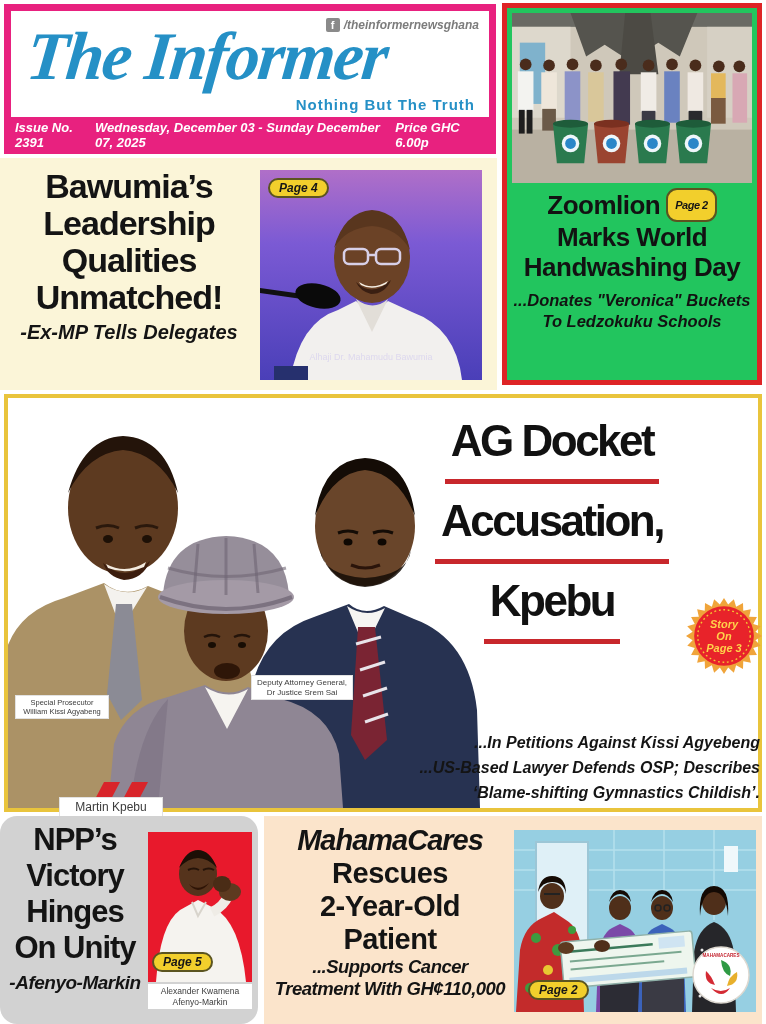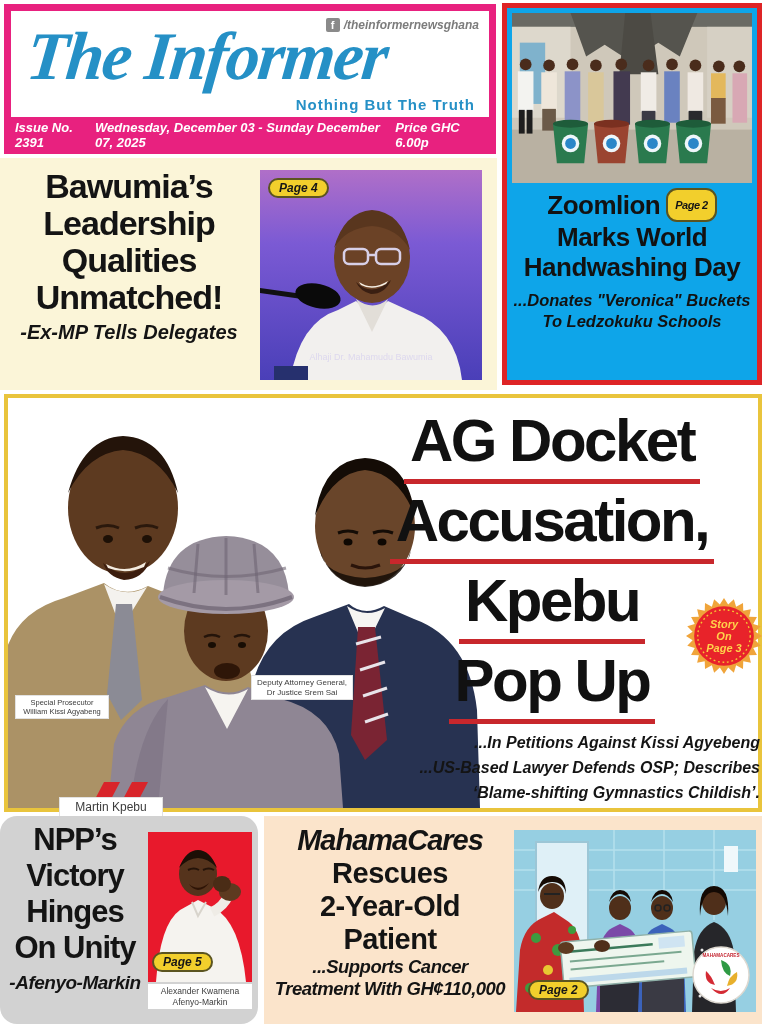--- a/index.html
+++ b/index.html
@@ -11,21 +11,21 @@
   
   .masthead { left:4px; top:4px; width:492px; height:150px; background:#e8217f; }
   .mh-white { position:absolute; left:7px; top:7px; width:478px; height:106px; background:#fff; }
   .mh-logo { position:absolute; left:16px; top:6px; font-family:"Liberation Serif", serif; font-style:italic; font-weight:bold; font-size:68px; color:#2590c6; letter-spacing:-2px; transform:skewX(-6deg); white-space:nowrap; }
   .mh-fb { position:absolute; right:10px; top:7px; display:flex; align-items:center; gap:4px; font-size:12px; font-style:italic; font-weight:bold; color:#7c7c7c; }
   .fb-ico { width:14px; height:14px; background:#8a8a8a; color:#fff; font-weight:bold; font-size:11px; line-height:14px; text-align:center; border-radius:2px; font-style:normal; }
   .mh-tagline { position:absolute; right:14px; bottom:4px; font-size:15px; font-weight:bold; color:#2590c6; letter-spacing:1px; }
   .mh-bar { position:absolute; left:7px; top:116px; width:478px; height:30px; display:flex; align-items:center; justify-content:space-between; color:#fff; font-size:13px; font-weight:bold; font-style:italic; padding:0 4px; }
 
   
-  .zoom-panel { left:502px; top:3px; width:260px; height:382px; border:5px solid #de2426; background:#0ea5e9; }
+  .zoom-panel { left:502px; top:3px; width:260px; height:382px; border:5px solid #de2426; background:#22c55e; }
   .zoom-photo { position:absolute; left:5px; top:5px; width:240px; height:170px; }
   .zoom-head { position:absolute; left:0; top:180px; width:250px; text-align:center; font-weight:bold; color:#121212; font-size:26px; line-height:30px; letter-spacing:-0.5px; }
   .zoom-line1 { display:flex; align-items:center; justify-content:center; gap:6px; }
   .zoom-sub { position:absolute; left:0; top:282px; width:250px; text-align:center; font-style:italic; font-weight:bold; font-size:16.5px; line-height:21px; color:#121212; }
 
   
   .bawumia-block { left:0; top:158px; width:497px; height:232px; background:#fbf5d8; }
   .bw-text { position:absolute; left:0; top:10px; width:258px; text-align:center; color:#141414; }
   .bw-kicker { font-style:italic; font-weight:bold; font-size:17.5px; margin-bottom:2px; }
   .bw-line { font-weight:bold; font-size:34px; line-height:37px; letter-spacing:-1px; }
@@ -34,21 +34,21 @@
   .bw-caption { position:absolute; left:0; bottom:10px; width:100%; text-align:center; font-size:9px; color:#ddd8ee; }
 
   
   .badge { display:inline-block; background:#f2cf2c; border:2px solid #5b5420; border-radius:11px; padding:1px 9px; font-style:italic; font-weight:bold; font-size:12px; color:#161616; white-space:nowrap; }
   .badge.sm { font-size:11px; padding:0 7px; }
 
   
   .main-story { left:4px; top:394px; width:758px; height:418px; border:4px solid #e9c43c; background:#fff; }
   .ms-photos { position:absolute; left:0; top:0; width:472px; height:410px; }
   .ms-headline { position:absolute; left:336px; top:6px; width:416px; text-align:center; }
-  .ms-line { font-weight:bold; font-size:60px; line-height:74px; letter-spacing:-2.5px; color:#111; }
+  .ms-line { font-weight:bold; font-size:44px; line-height:74px; letter-spacing:-2.5px; color:#111; }
   .ms-line span { display:inline-block; border-bottom:5px solid #c8272c; padding:0 6px 1px; }
   .ms-subs { position:absolute; left:318px; top:332px; width:434px; text-align:right; font-style:italic; font-weight:bold; font-size:16px; line-height:25px; color:#141414; }
   .cap { position:absolute; background:#ffffff; color:#3c3c3c; text-align:center; line-height:1.2; padding:2px 3px; box-shadow:0 0 0 1px #e2e2e2; }
   .cap-sp { left:8px; top:298px; width:92px; font-size:7.5px; }
   .cap-dag { left:244px; top:278px; width:100px; font-size:8px; }
   .cap-kp { left:52px; top:400px; width:102px; font-size:12px; }
   .starburst { position:absolute; left:678px; top:200px; width:76px; height:76px; }
   .sb-text { position:absolute; left:0; top:0; width:76px; height:76px; display:flex; flex-direction:column; align-items:center; justify-content:center; font-style:italic; font-weight:bold; font-size:11px; line-height:12px; color:#ffd24a; }
 
   
@@ -281,21 +281,20 @@
         <ellipse cx="219" cy="273" rx="13" ry="8" fill="#2e1608"></ellipse>
       </g>
       <path d="M96 384 L112 384 L100 407 L84 407 Z" fill="#d8252a"></path>
       <path d="M124 384 L140 384 L128 407 L112 407 Z" fill="#d8252a"></path>
     </svg>
 
     <div class="ms-headline">
       <div class="ms-line"><span>AG Docket</span></div>
       <div class="ms-line"><span>Accusation,</span></div>
       <div class="ms-line"><span>Kpebu</span></div>
-      <div class="ms-line"><span>Pop Up</span></div>
     </div>
 
     <div class="starburst">
       <svg width="76" height="76" viewBox="0 0 84 84">
         <polygon fill="#f0a43a" points="84,42 76.7,46.6 82.6,52.9 74.3,55.4 78.4,63 69.8,63.3 71.7,71.7 63.3,69.8 63,78.4 55.4,74.3 52.9,82.6 46.6,76.7 42,84 37.4,76.7 31.1,82.6 28.6,74.3 21,78.4 20.7,69.8 12.3,71.7 14.2,63.3 5.6,63 9.7,55.4 1.4,52.9 7.3,46.6 0,42 7.3,37.4 1.4,31.1 9.7,28.6 5.6,21 14.2,20.7 12.3,12.3 20.7,14.2 21,5.6 28.6,9.7 31.1,1.4 37.4,7.3 42,0 46.6,7.3 52.9,1.4 55.4,9.7 63,5.6 63.3,14.2 71.7,12.3 69.8,20.7 78.4,21 74.3,28.6 82.6,31.1 76.7,37.4"></polygon>
         <circle cx="42" cy="42" r="33" fill="#e8232a"></circle>
         <circle cx="42" cy="42" r="29" fill="none" stroke="#f5c832" stroke-width="1.5" stroke-dasharray="2 3"></circle>
       </svg>
       <div class="sb-text">
         <span>Story</span>

